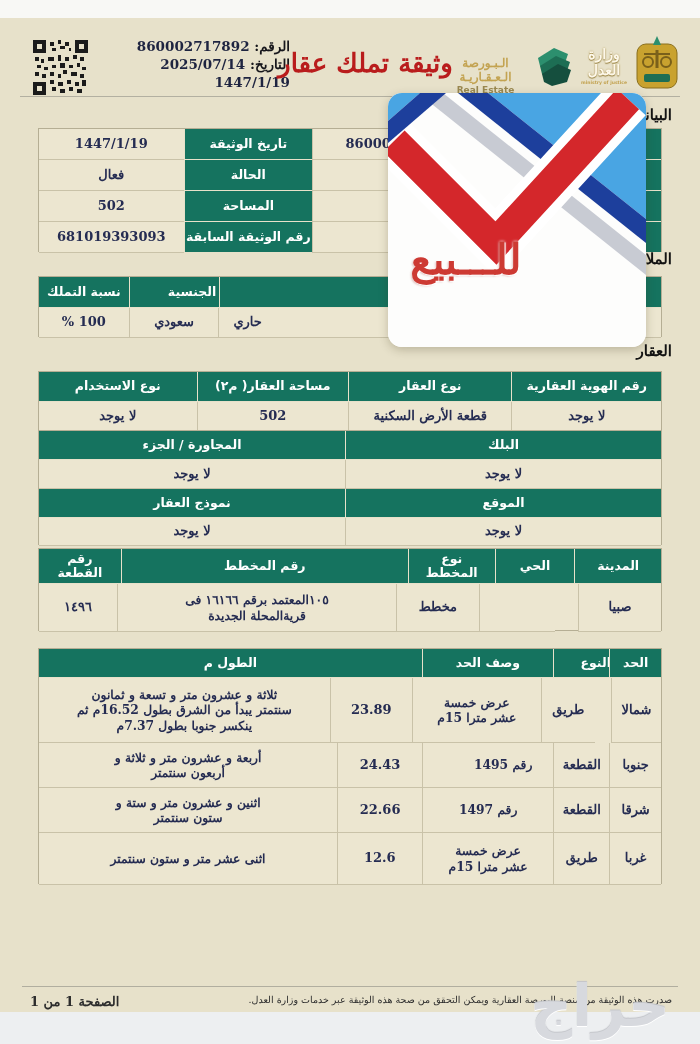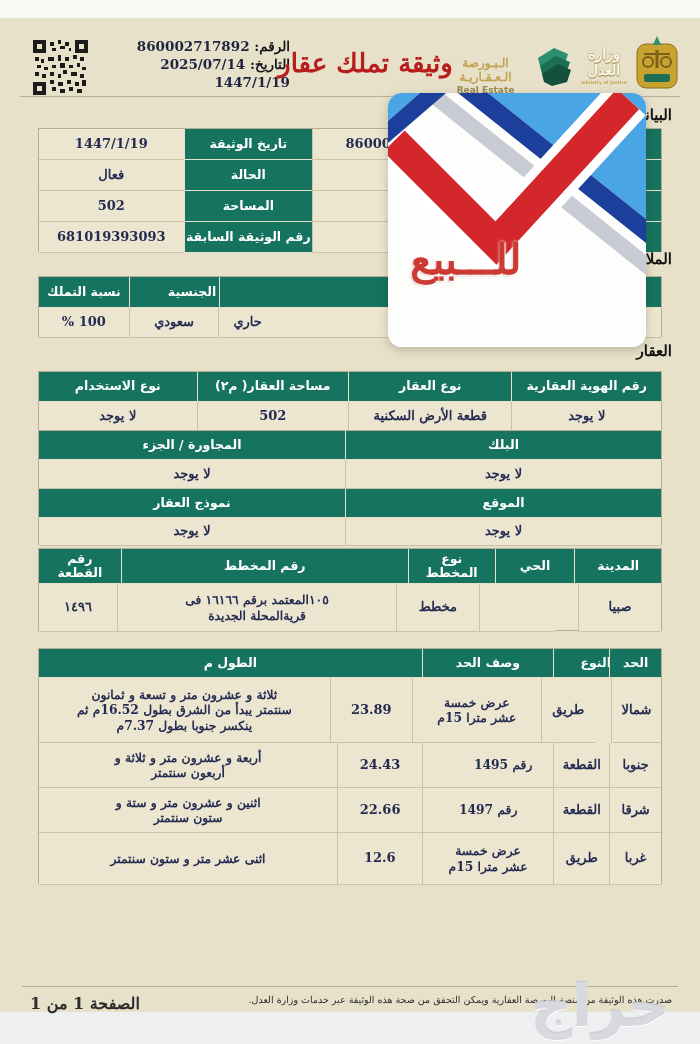--- a/index.html
+++ b/index.html
@@ -42,21 +42,21 @@
   #sticker { position:absolute; left:388px; top:93px; width:258px; height:254px; z-index:5;
              border-radius:14px; box-shadow:0 3px 10px rgba(60,50,20,.25); overflow:hidden; background:#fdfdfc; }
   #sticker svg { position:absolute; left:0; top:0; }
   .sale-text { position:absolute; left:14px; top:142px; width:128px; text-align:center; z-index:2;
                font-size:42px; font-weight:bold; color:#cd3a33;
                text-shadow:0 0 3px #fff, 1px 1px 0 #fff, -1px 1px 2px rgba(150,30,20,.35); }
 
   
   .ftr-sep { position:absolute; left:22px; top:986px; width:656px; border-top:1px solid #9a988d; opacity:.7; }
   .ftr-note { position:absolute; right:28px; top:994px; width:460px; text-align:right; font-size:9.5px; color:#2c2c2c; }
-  .ftr-page { position:absolute; left:30px; top:994px; font-size:16px; color:#2c2c2c; font-weight:bold; }
+  .ftr-page { position:absolute; left:30px; top:994px; font-size:13px; color:#2c2c2c; font-weight:bold; }
   .watermark { position:absolute; left:500px; top:972px; width:200px; z-index:6; text-align:center;
                font-size:58px; font-weight:bold; color:#d7d9de; letter-spacing:4px;
                text-shadow:0 1px 0 #ffffff, 0 -1px 1px #c2c4c9; font-family:"DejaVu Sans", sans-serif; }
 </style>
 </head>
 <body>
 
 <div id="stage">
   <div class="band-top"></div>
   <div class="band-bottom"></div>

